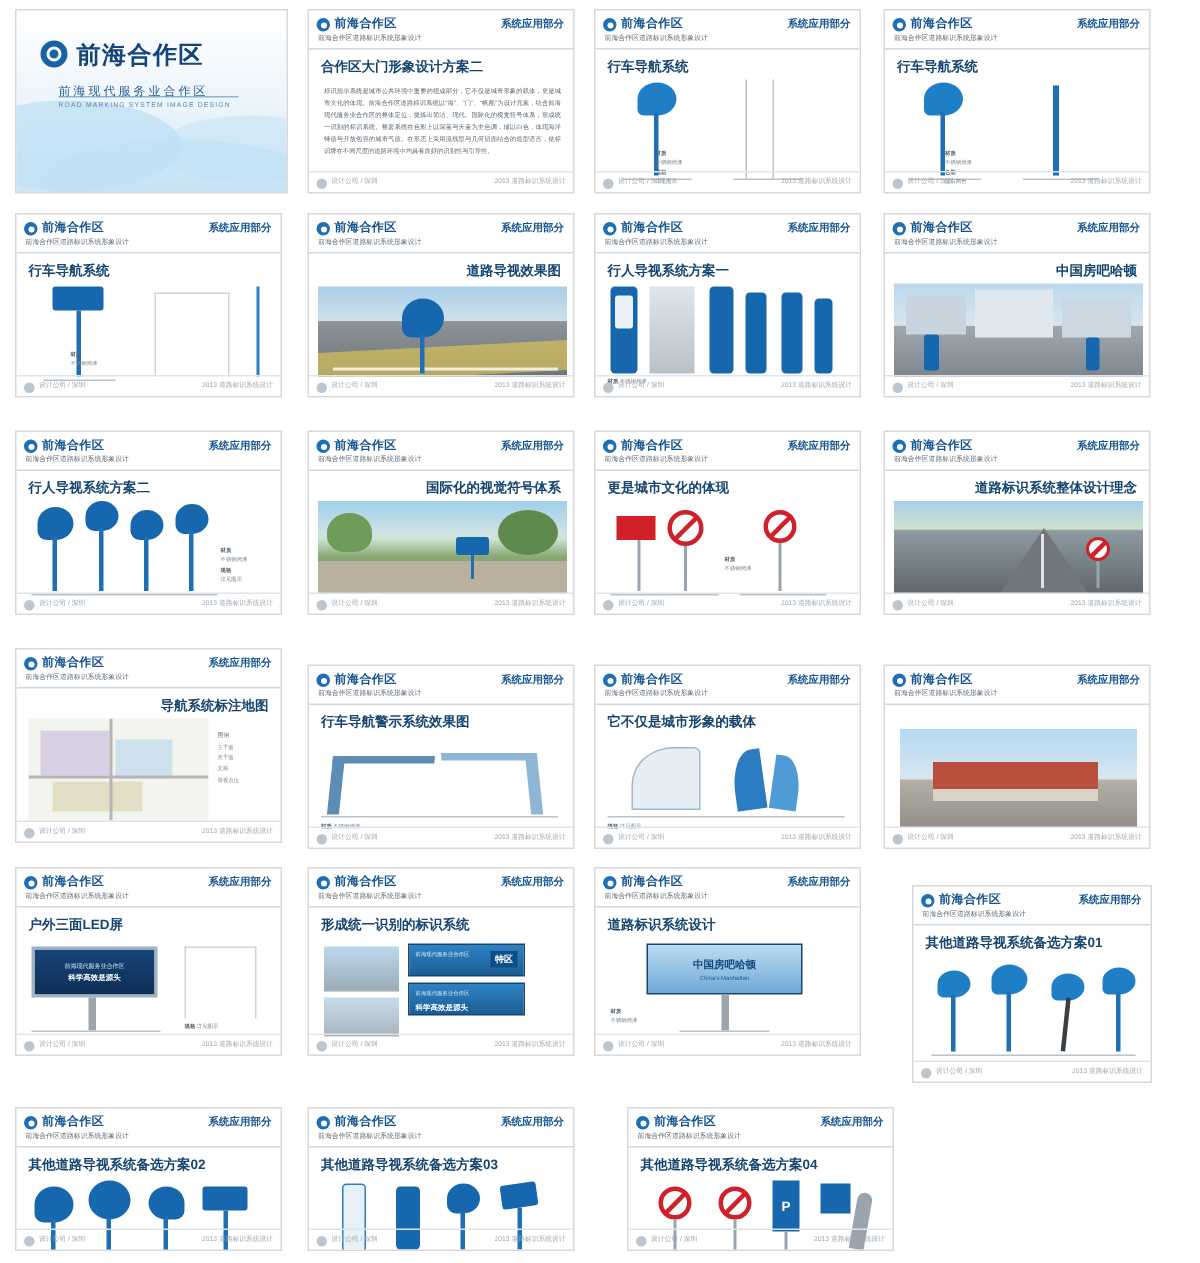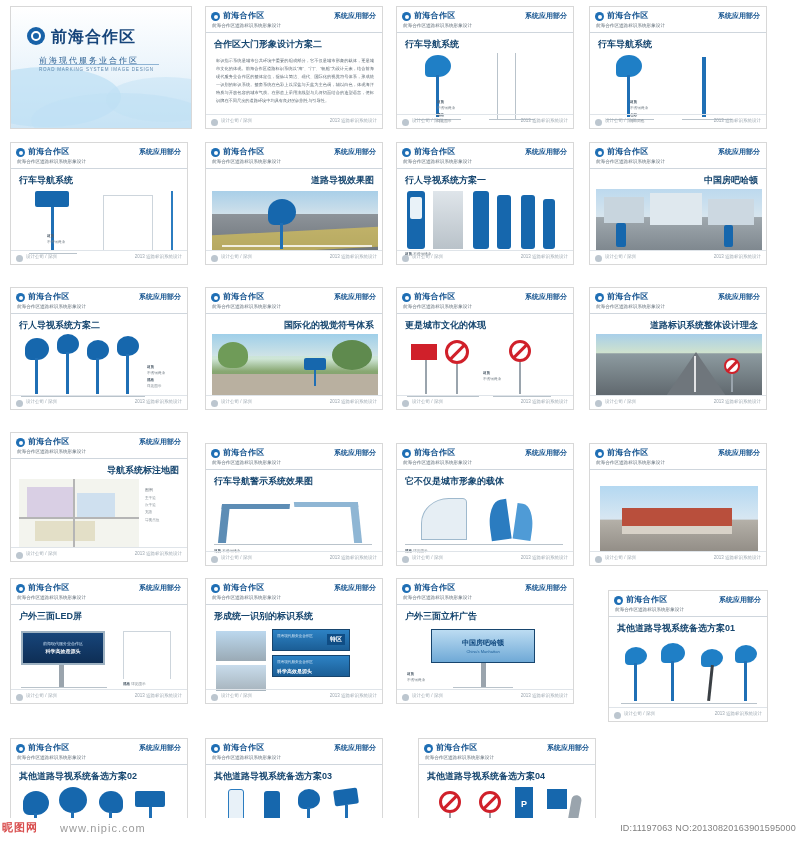--- a/index.html
+++ b/index.html
@@ -728,21 +728,21 @@
     </div>
   </div>
 
   <div class="slide" style="left:396px;top:578px;width:178px;height:126px;">
     <div class="hdr">
       <div class="logo-dot"></div>
       <div class="brand">前海合作区</div>
       <div class="sect">系统应用部分</div>
       <div class="subtitle">前海合作区道路标识系统形象设计</div>
     </div>
-    <div class="pgtitle">户外三面立杆广告</div>
+    <div class="pgtitle">道路标识系统设计</div>
     <div class="body">
       <div class="billboard" style="left:34px;top:8px;width:104px;height:34px;background:linear-gradient(180deg,#bcdcf2 0%,#6fa9d6 100%);">
         <div style="position:absolute;left:0;right:0;top:8px;text-align:center;font-size:7px;font-weight:bold;color:#10487e;">中国房吧哈顿</div>
         <div style="position:absolute;left:0;right:0;top:19px;text-align:center;font-size:4px;color:#1d5e98;">China's Manhattan</div>
       </div>
       <div class="greypost" style="left:84px;top:42px;width:5px;height:24px;"></div>
       <div class="hline" style="left:56px;top:66px;width:60px;"></div>
       <div class="spec" style="left:10px;top:50px;">
         <div><b>材质</b></div>
         <div>不锈钢烤漆</div>
@@ -850,19 +850,14 @@
       <div style="position:absolute;left:150px;top:14px;width:10px;height:38px;background:#9aa4ad;border-radius:6px 6px 0 0;transform:rotate(10deg);"></div>
 
     </div>
     <div class="ftr">
       <div class="fdot"></div>
       <div class="fl">设计公司 / 深圳</div>
       <div class="fr">2013 道路标识系统设计</div>
     </div>
   </div>
 
-  <div id="wm">
-    <div class="wm-logo">昵图网</div>
-    <div class="wm-site">www.nipic.com</div>
-    <div class="wm-id">ID:11197063 NO:20130820163901595000</div>
-  </div>
 
 </div>
 
 </body></html>

